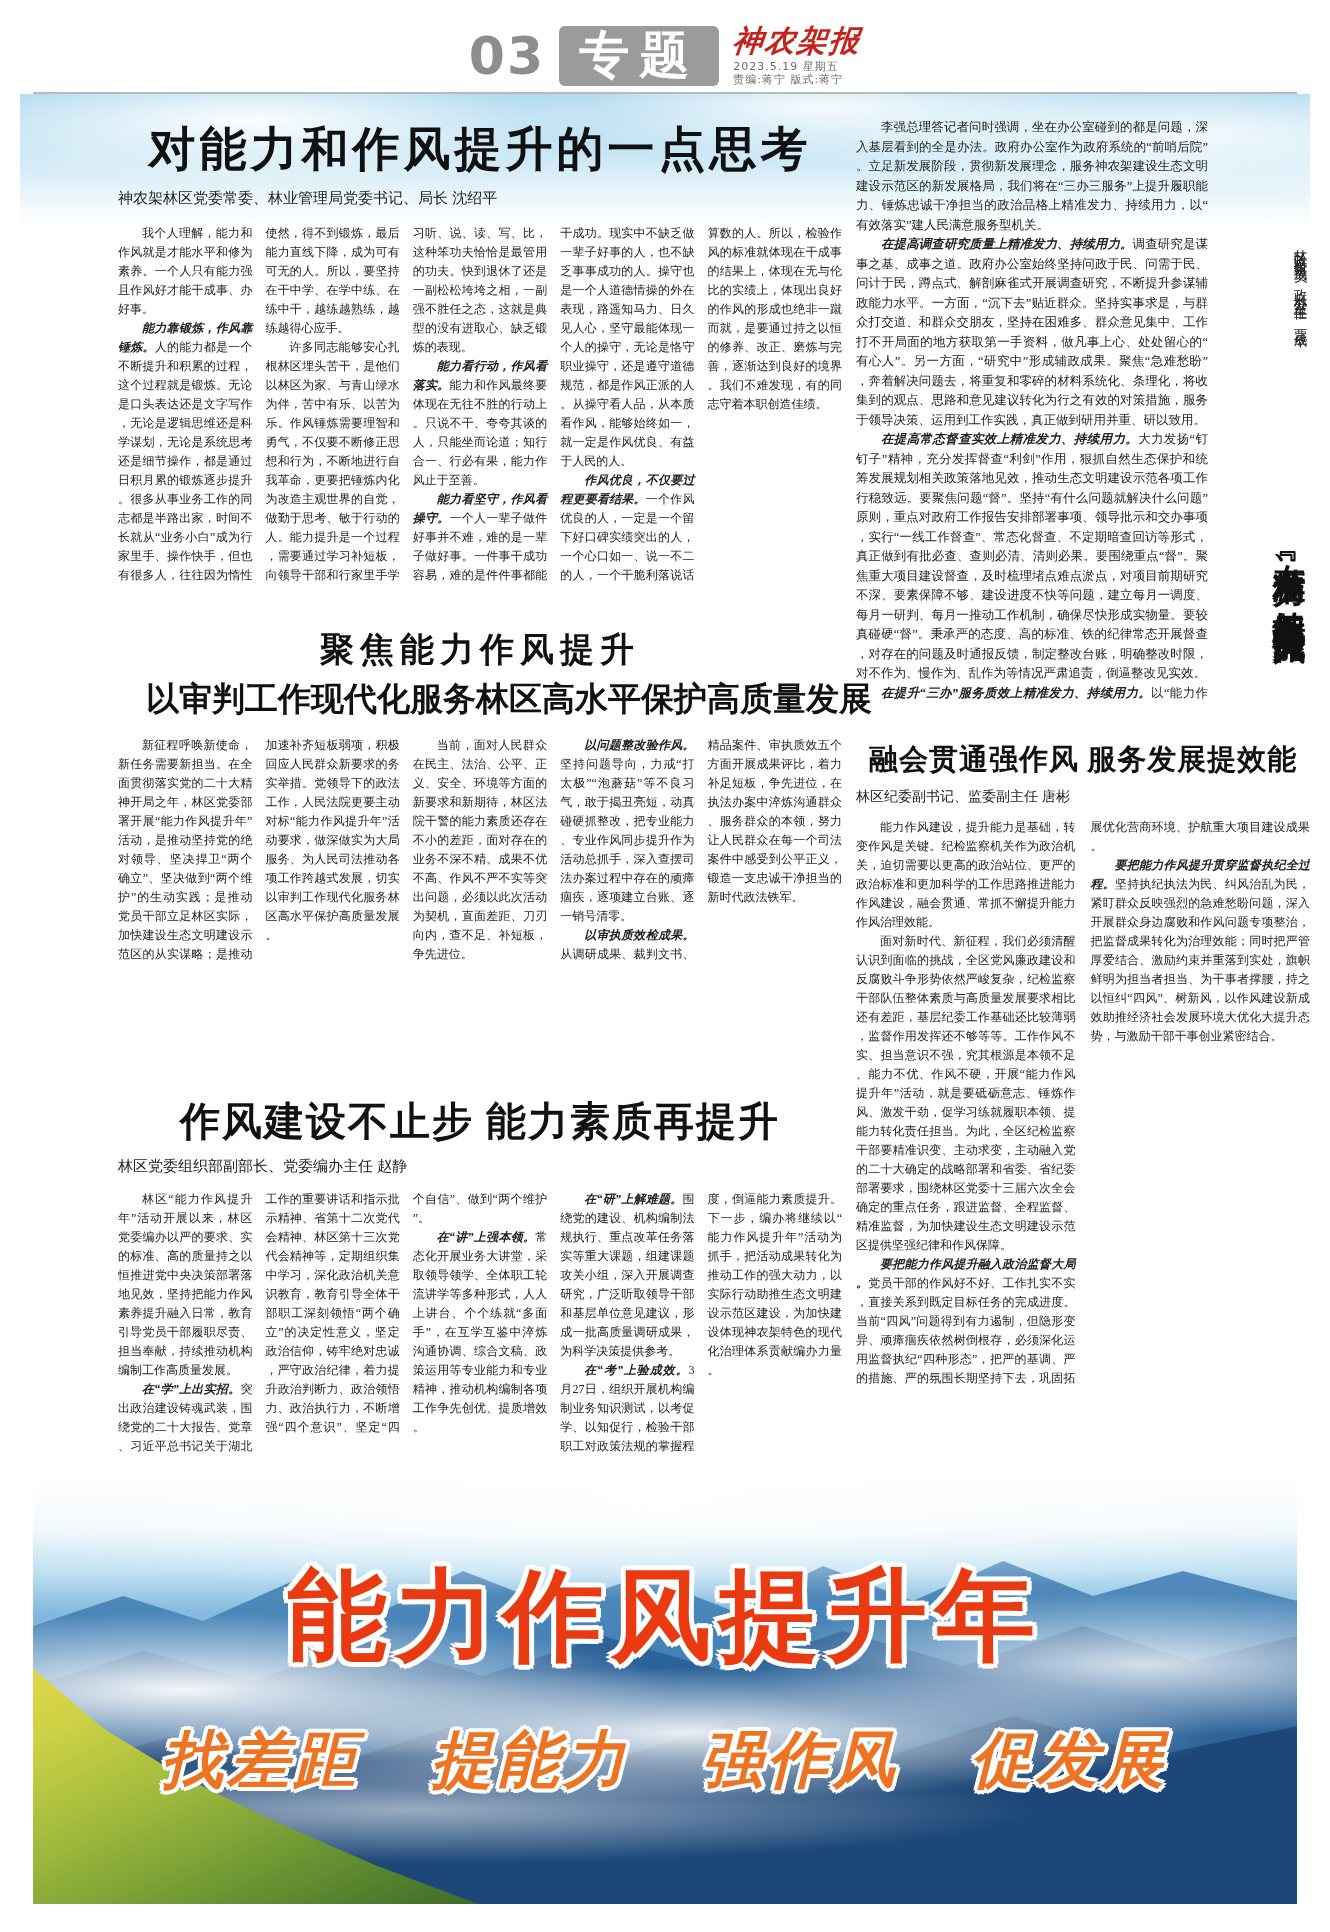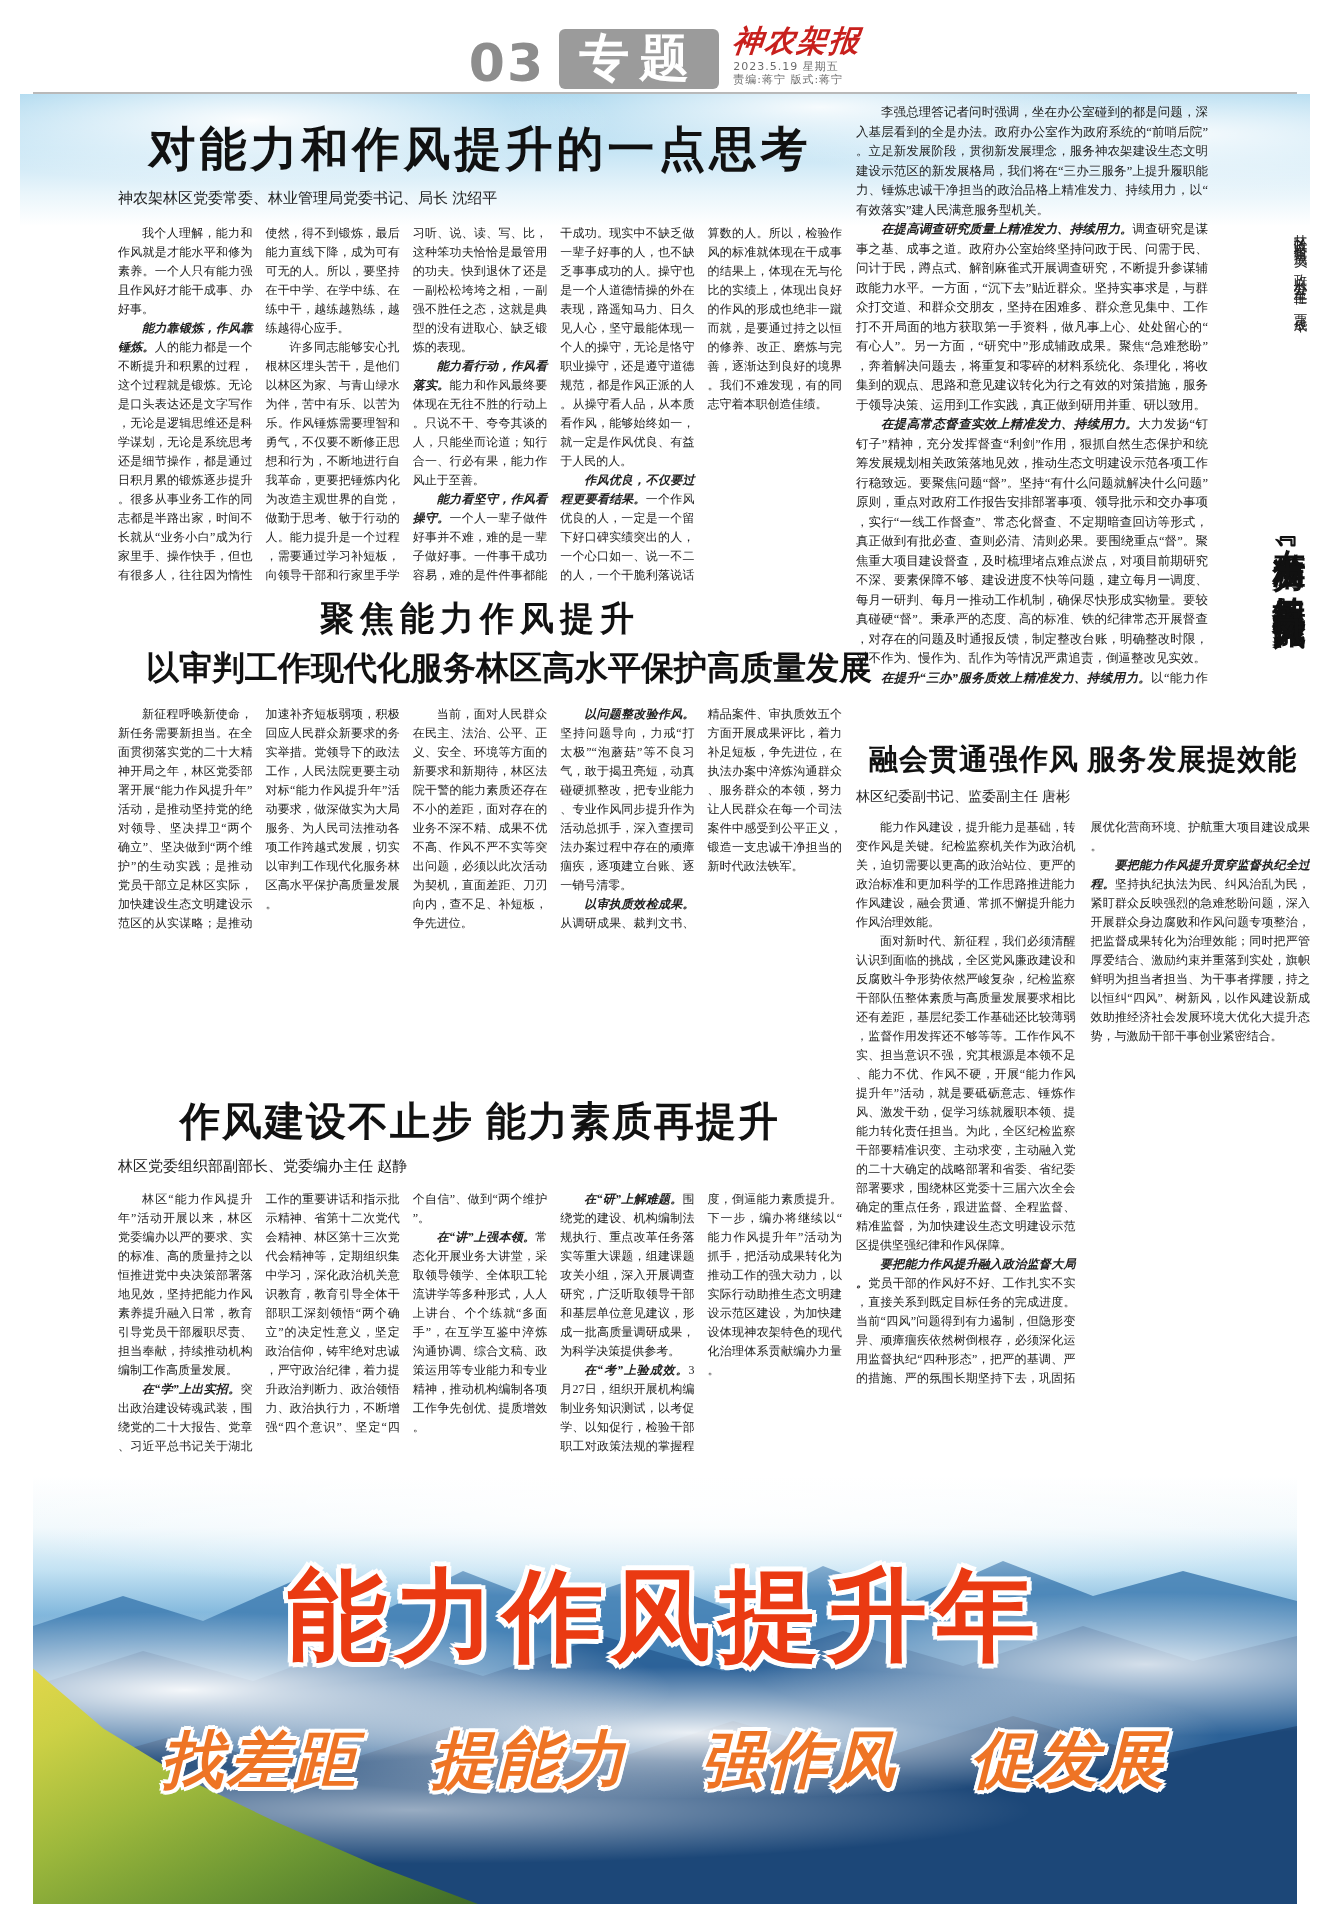--- a/index.html
+++ b/index.html
@@ -1,21 +1,21 @@
 <!DOCTYPE html>
 <html><head>
 <meta charset="utf-8">
 <style>
   html,body{margin:0;padding:0;background:#e9e9e9;}
   .page{position:relative;width:1330px;height:1932px;margin:0 auto;background:#ffffff;
         font-family:"Liberation Serif","DejaVu Serif",serif;color:#1a1a1a;overflow:hidden;}
 
   
   .masthead{position:absolute;top:22px;left:0;width:100%;display:flex;justify-content:center;
-            align-items:flex-end;gap:14px;z-index:3;}
+            align-items:center;gap:14px;z-index:3;}
   .pageno{font-family:"DejaVu Sans",sans-serif;font-size:52px;font-weight:700;color:#8d8d8d;
           letter-spacing:2px;line-height:1;}
   .sectionbox{background:#9b9b9b;border-radius:6px;padding:4px 20px 6px;line-height:1;}
   .sectionbox span{color:#ffffff;font-size:50px;font-weight:900;letter-spacing:10px;
                    font-family:"Liberation Serif",serif;}
   .mast-right{display:flex;flex-direction:column;justify-content:flex-end;line-height:1.25;padding-bottom:2px;}
   .papername{color:#c8201d;font-size:30px;font-weight:900;font-style:italic;
              font-family:"Liberation Serif",serif;letter-spacing:2px;transform:skewX(-6deg);}
   .mast-meta{font-family:"DejaVu Sans",sans-serif;font-size:11px;color:#6b6b6b;letter-spacing:1px;}
   .head-rule{position:absolute;top:92px;left:33px;right:33px;height:2px;background:#b9b9b9;z-index:3;}
@@ -35,31 +35,31 @@
   .bodytext{text-align:justify;text-justify:inter-ideograph;font-size:12px;line-height:19px;
             color:#222;overflow:hidden;column-fill:auto;}
   .bodytext p{margin:0;text-indent:2em;line-break:anywhere;}
   .bodytext .lead{font-weight:700;font-style:italic;}
 
   
   .art-thoughts{left:118px;top:118px;width:724px;}
   .art-thoughts h1{font-size:47px;letter-spacing:4px;}
   .art-thoughts .bodytext{margin-top:16px;height:372px;column-count:5;column-gap:13px;}
 
-  .art-court{left:118px;top:596px;width:724px;}
+  .art-court{left:118px;top:627px;width:724px;}
   .art-court h1.l1{font-size:34px;letter-spacing:6px;}
   .art-court h1.l2{font-size:33px;letter-spacing:0;margin-top:4px;white-space:nowrap;margin-left:28px;}
   .art-court .bodytext{margin-top:14px;height:246px;column-count:5;column-gap:13px;}
 
   .art-org{left:118px;top:1072px;width:724px;margin-top:22px;}
   .art-org h1{font-size:40px;letter-spacing:2px;}
   .art-org .bodytext{margin-top:14px;height:268px;column-count:5;column-gap:13px;}
 
   
-  .art-precision{left:856px;top:103px;width:454px;height:586px;display:flex;gap:17px;}
+  .art-precision{left:856px;top:118px;width:454px;height:586px;display:flex;gap:17px;}
   .art-precision .bodytext{width:352px;height:100%;font-size:12.5px;line-height:19.5px;}
   .vhead{flex:1;display:flex;flex-direction:row-reverse;justify-content:flex-start;
          writing-mode:vertical-rl;text-orientation:upright;padding-left:6px;}
   .vhead h1{margin:0;font-size:33px;font-weight:900;letter-spacing:2px;line-height:1.3;height:100%;}
   .vhead .vbyline{font-size:13.5px;color:#222;letter-spacing:3px;margin-top:120px;
                   font-family:"DejaVu Sans",sans-serif;height:460px;}
 
   .art-discipline{left:856px;top:740px;width:454px;}
   .art-discipline h1{font-size:29px;letter-spacing:1px;white-space:nowrap;}
   .art-discipline .byline{font-size:14px;}

